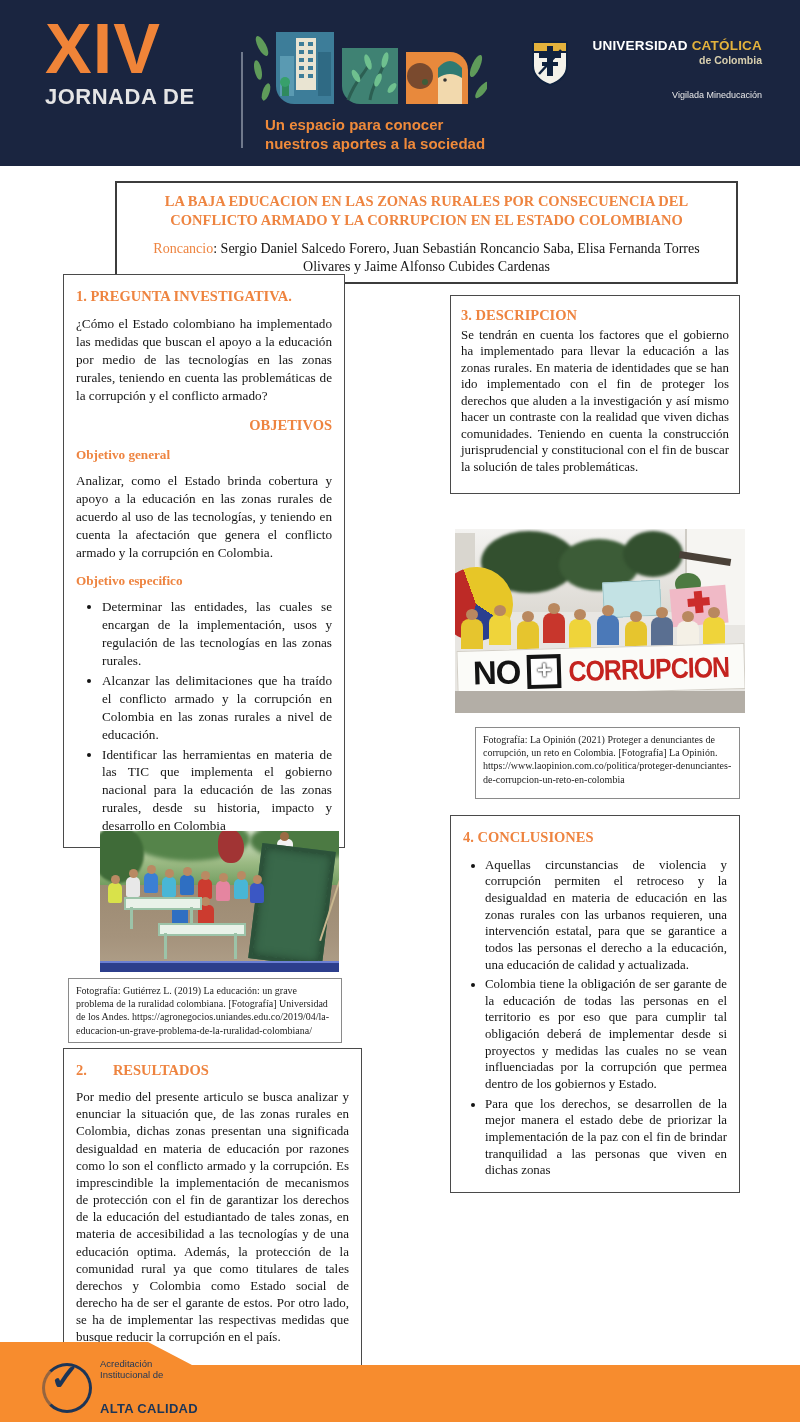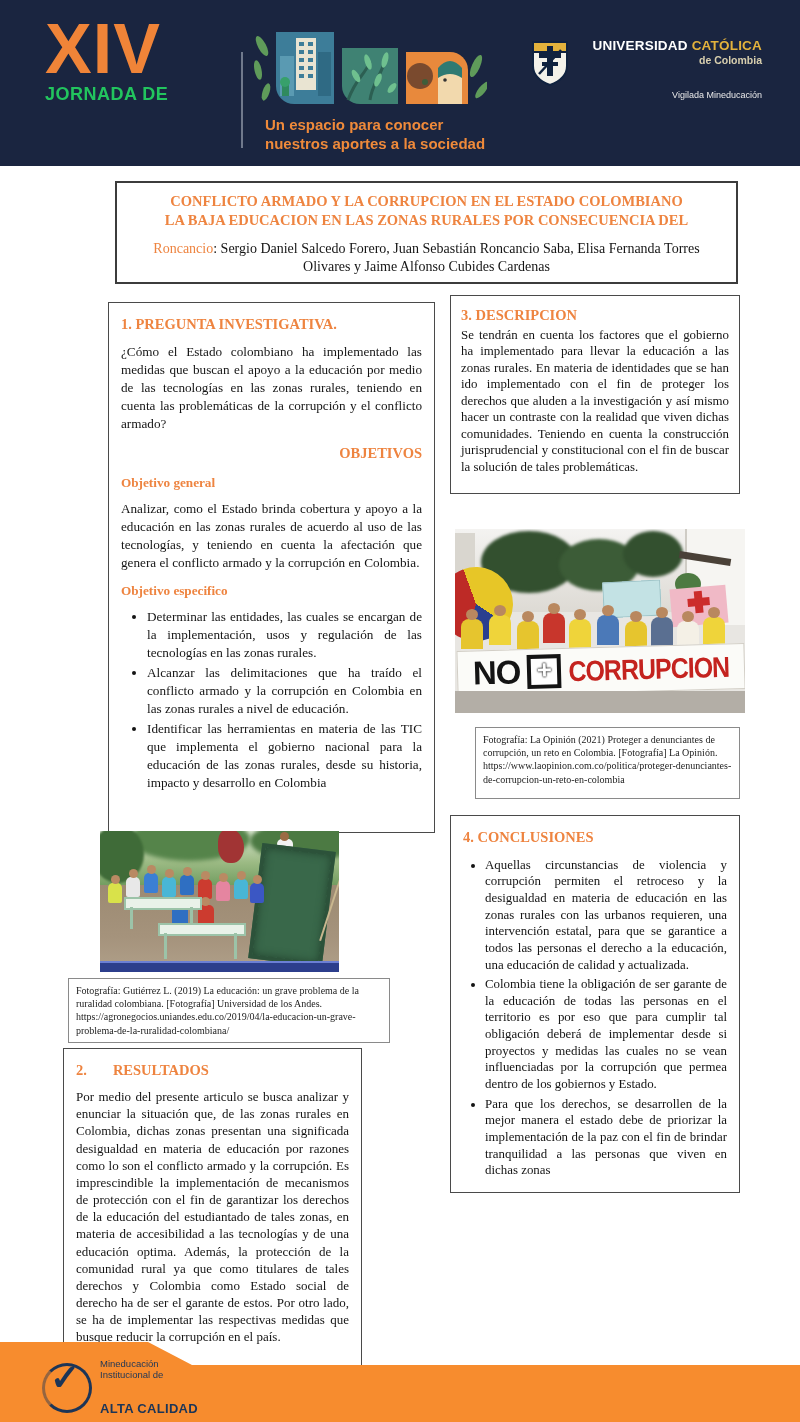--- a/index.html
+++ b/index.html
@@ -4,21 +4,21 @@
 <style>
   html,body{margin:0;padding:0;background:#ffffff;}
   .poster{position:relative;width:800px;height:1422px;background:#ffffff;overflow:hidden;
           font-family:"Liberation Serif",serif;color:#141414;}
 
   
   .header{position:absolute;left:0;top:0;width:800px;height:166px;background:#1a2540;
           font-family:"Liberation Sans",sans-serif;}
   .brand{position:absolute;left:45px;top:14px;}
   .brand-xiv{font-size:70px;font-weight:bold;color:#f08438;line-height:1;letter-spacing:1px;}
-  .brand-l1,.brand-l2{font-size:18px;font-weight:bold;color:#22c55e;line-height:1.18;letter-spacing:.5px;}
+  .brand-l1,.brand-l2{font-size:22px;font-weight:bold;color:#e5e5e5;line-height:1.18;letter-spacing:.5px;}
   .hdr-divider{position:absolute;left:241px;top:52px;width:2px;height:96px;background:#8d95a6;opacity:.75;}
   .illus{position:absolute;left:252px;top:18px;}
   .tagline{position:absolute;left:265px;top:116px;color:#ef8a3a;font-weight:bold;font-size:15px;line-height:1.25;}
   .uni{position:absolute;right:38px;top:38px;width:185px;text-align:right;}
   .uni-shield{position:absolute;left:-46px;top:2px;}
   .uni-line1{font-size:13.5px;font-weight:bold;letter-spacing:.2px;}
   .uni-name{color:#ffffff;} .uni-accent{color:#e3b23c;}
   .uni-sub{font-size:10.5px;font-weight:bold;color:#d8cfae;margin-top:1px;}
   .uni-note{font-size:9px;color:#e9e9e9;margin-top:24px;}
 
@@ -26,37 +26,37 @@
   .title-box{position:absolute;left:115px;top:181px;width:623px;min-height:93px;border:2px solid #3c3c3c;
              background:#fff;text-align:center;padding:9px 18px 6px 18px;box-sizing:border-box;}
   .title-line{color:#ee8440;font-weight:bold;font-size:14.5px;line-height:1.3;}
   .ponentes{margin-top:10px;font-size:14px;line-height:1.3;color:#141414;}
   .ponentes .lbl{color:#ee8440;}
 
   
   .sec{position:absolute;background:#fff;border:1.5px solid #4a4a4a;box-sizing:border-box;padding:10px 12px;}
   .sec-h{color:#ee8440;font-weight:bold;font-size:14.5px;margin:2px 0 8px 0;}
   .sec p{margin:0 0 10px 0;text-align:justify;}
-  .s1{left:63px;top:302px;width:327px;min-height:531px;font-size:13.2px;line-height:1.36;margin-left:45px;}
+  .s1{left:63px;top:274px;width:282px;min-height:531px;font-size:13.2px;line-height:1.36;}
   .s1 .center-h{text-align:right;margin:12px 0 10px 0;}
   .sub-h{color:#ee8440;font-weight:bold;margin:10px 0 8px 0;}
   .sec ul{margin:4px 0 0 0;padding-left:26px;}
   .sec li{text-align:justify;margin-bottom:2px;}
   .s2{left:63px;top:1048px;width:299px;min-height:287px;font-size:13px;line-height:1.32;}
   .s2 .num-gap{display:inline-block;width:26px;}
   .s3{left:450px;top:295px;width:290px;min-height:180px;font-size:12.9px;line-height:1.28;padding:8px 10px;}
   .s3 .sec-h{margin-bottom:2px;}
   .s4{left:450px;top:815px;width:290px;min-height:351px;font-size:12.9px;line-height:1.29;}
   .s4 ul{margin-top:10px;padding-left:22px;}
   .s4 li{margin-bottom:3px;}
 
   
   .caption{position:absolute;border:1px solid #8a8a8a;background:#fff;font-size:10px;line-height:1.32;
            padding:5px 7px;box-sizing:border-box;color:#1c1c1c;}
-  .cap1{left:68px;top:978px;width:322px;min-height:60px;}
+  .cap1{left:68px;top:978px;width:274px;min-height:60px;}
   .cap2{left:475px;top:727px;width:265px;min-height:72px;}
 
   
   .photo{position:absolute;overflow:hidden;}
   .ph-school{left:100px;top:831px;width:239px;height:141px;background:#a3907a;}
   .ps-sky{position:absolute;left:0;top:0;width:100%;height:40%;
           background:linear-gradient(#dce8d2,#9dbb85 55%,#6f9b5e);}
   .ps-hill{position:absolute;border-radius:50%;background:#55844a;filter:blur(2px);}
   .ps-tree{position:absolute;left:-8px;top:-6px;width:52px;height:58px;border-radius:50%;
            background:#3f6b38;filter:blur(1px);}
@@ -201,22 +201,22 @@
       <div class="uni-line1">
         <span class="uni-name">UNIVERSIDAD</span>
         <span class="uni-accent">CATÓLICA</span>
       </div>
       <div class="uni-sub">de Colombia</div>
       <div class="uni-note">Vigilada Mineducación</div>
     </div>
   </div>
 
   <div class="title-box">
+    <div class="title-line">LA BAJA EDUCACION EN LAS ZONAS RURALES POR CONSECUENCIA DEL</div>
     <div class="title-line">CONFLICTO ARMADO Y LA CORRUPCION EN EL ESTADO COLOMBIANO</div>
-    <div class="title-line">LA BAJA EDUCACION EN LAS ZONAS RURALES POR CONSECUENCIA DEL</div>
     <div class="ponentes">
       <span class="lbl">Roncancio</span><span>: Sergio Daniel Salcedo Forero, Juan Sebastián Roncancio Saba,  Elisa Fernanda Torres Olivares y Jaime Alfonso Cubides Cardenas</span>
     </div>
   </div>
 
   <div class="sec s1">
     <div class="sec-h">1. PREGUNTA INVESTIGATIVA.</div>
     <p>¿Cómo el Estado colombiano ha implementado las medidas que buscan el apoyo a la educación por medio de las tecnologías en las zonas rurales, teniendo en cuenta las problemáticas de la corrupción y el conflicto armado?</p>
     <div class="sec-h center-h">OBJETIVOS</div>
     <div class="sub-h">Objetivo general</div>
@@ -323,20 +323,20 @@
       <li>Para que los derechos, se desarrollen de la mejor manera el estado debe de priorizar la implementación de la paz con el fin de brindar tranquilidad a las personas que viven en dichas zonas</li>
     </ul>
   </div>
 
   <div class="footer">
     <div class="acc">
       <div class="acc-circle">
         <div class="acc-check">✓</div>
       </div>
       <div>
-        <div class="acc-l1">Mineducación</div>
+        <div class="acc-l1">Acreditación</div>
         <div class="acc-l2">Institucional de</div>
         <div class="acc-l3">ALTA CALIDAD</div>
       </div>
     </div>
   </div>
 
 </div>
 
 </body></html>

